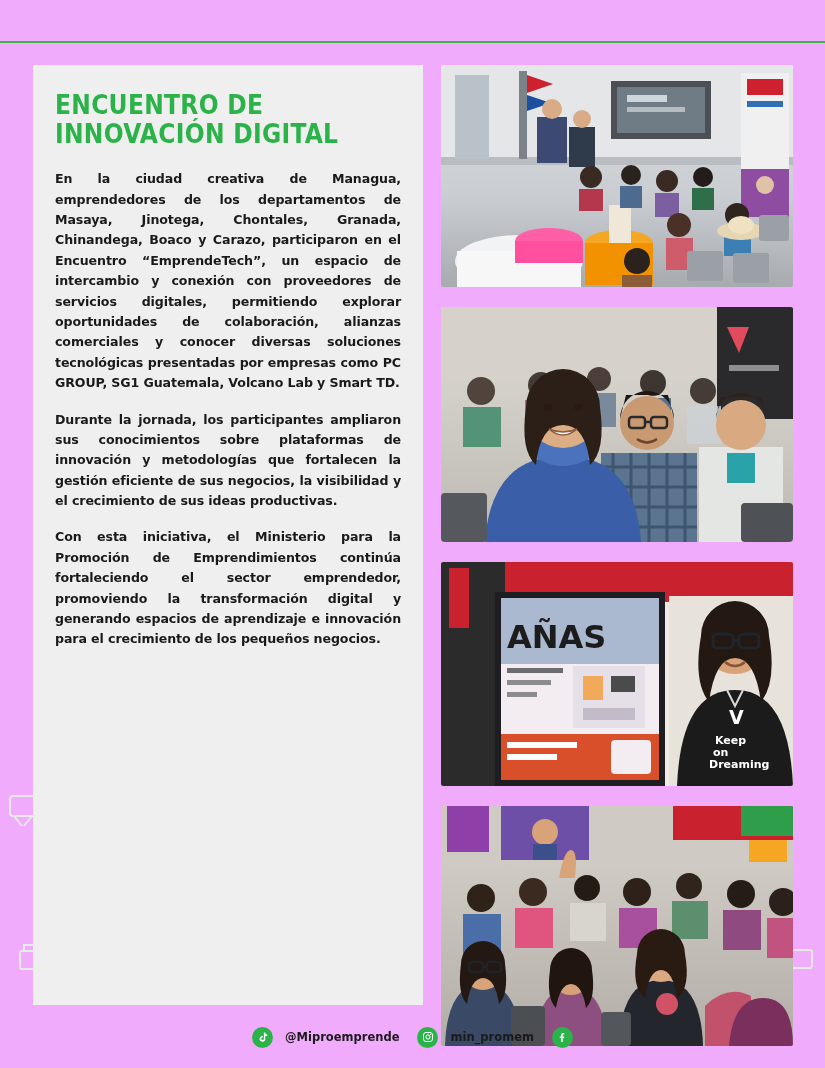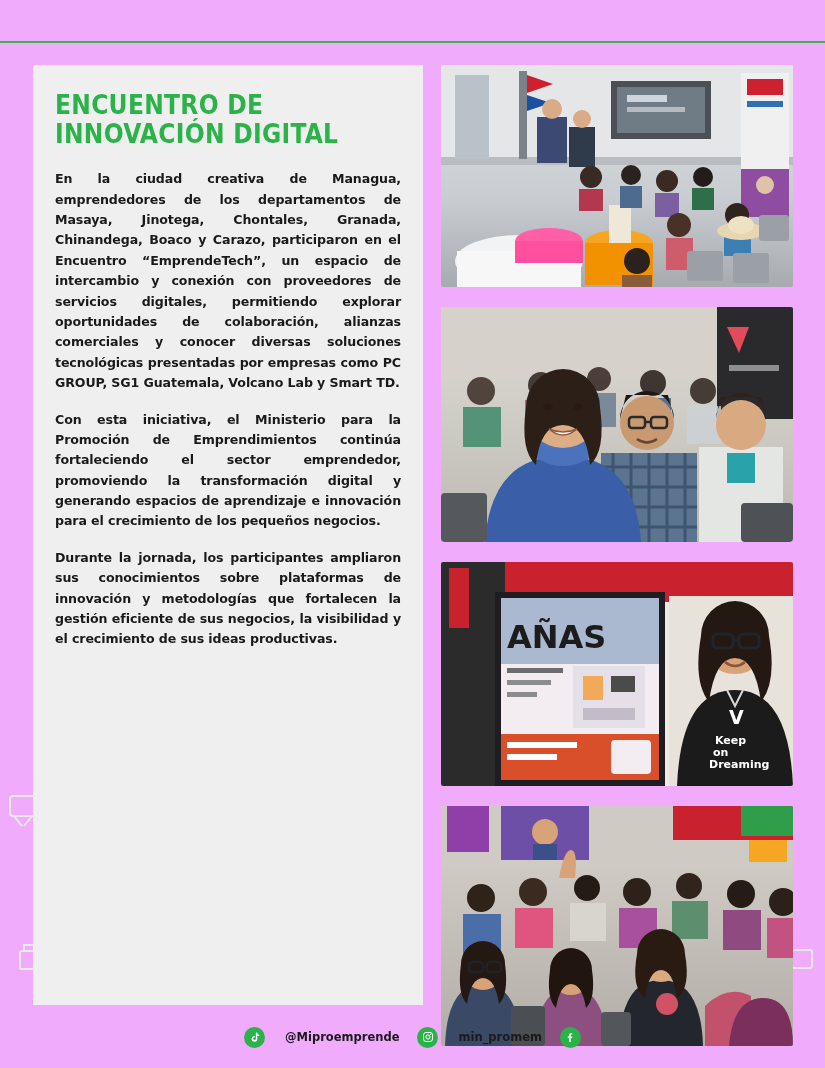--- a/index.html
+++ b/index.html
@@ -115,21 +115,21 @@
     width: 825px;
     height: 62px;
     display: flex;
     align-items: center;
     justify-content: center;
     gap: 18px;
   }
   .social {
     display: flex;
     align-items: center;
-    gap: 20px;
+    gap: 12px;
   }
   .social .circle {
     width: 21px;
     height: 21px;
     border-radius: 50%;
     background: #2bb34a;
     display: flex;
     align-items: center;
     justify-content: center;
     color: #fff;
@@ -182,22 +182,22 @@
       </g>
     </svg>
   </div>
 
   <div class="content">
 
     <div class="text-col">
       <h1 class="headline">ENCUENTRO DE INNOVACIÓN DIGITAL</h1>
       <div class="body-text">
         <p>En la ciudad creativa de Managua, emprendedores de los departamentos de Masaya, Jinotega, Chontales, Granada, Chinandega, Boaco y Carazo, participaron en el Encuentro “EmprendeTech”, un espacio de intercambio y conexión con proveedores de servicios digitales, permitiendo explorar oportunidades de colaboración, alianzas comerciales y conocer diversas soluciones tecnológicas presentadas por empresas como PC GROUP, SG1 Guatemala, Volcano Lab y Smart TD.</p>
+        <p>Durante la jornada, los participantes ampliaron sus conocimientos sobre plataformas de innovación y metodologías que fortalecen la gestión eficiente de sus negocios, la visibilidad y el crecimiento de sus ideas productivas.</p>
         <p>Con esta iniciativa, el Ministerio para la Promoción de Emprendimientos continúa fortaleciendo el sector emprendedor, promoviendo la transformación digital y generando espacios de aprendizaje e innovación para el crecimiento de los pequeños negocios.</p>
-        <p>Durante la jornada, los participantes ampliaron sus conocimientos sobre plataformas de innovación y metodologías que fortalecen la gestión eficiente de sus negocios, la visibilidad y el crecimiento de sus ideas productivas.</p>
       </div>
     </div>
 
     <div class="photo-col">
 
       <div class="photo">
         <svg width="352" height="222" viewBox="0 0 352 222" xmlns="http://www.w3.org/2000/svg">
           <defs>
             <linearGradient id="hall-bg" x1="0" y1="0" x2="0" y2="1">
               <stop offset="0%" stop-color="#dfe2e4"></stop>

